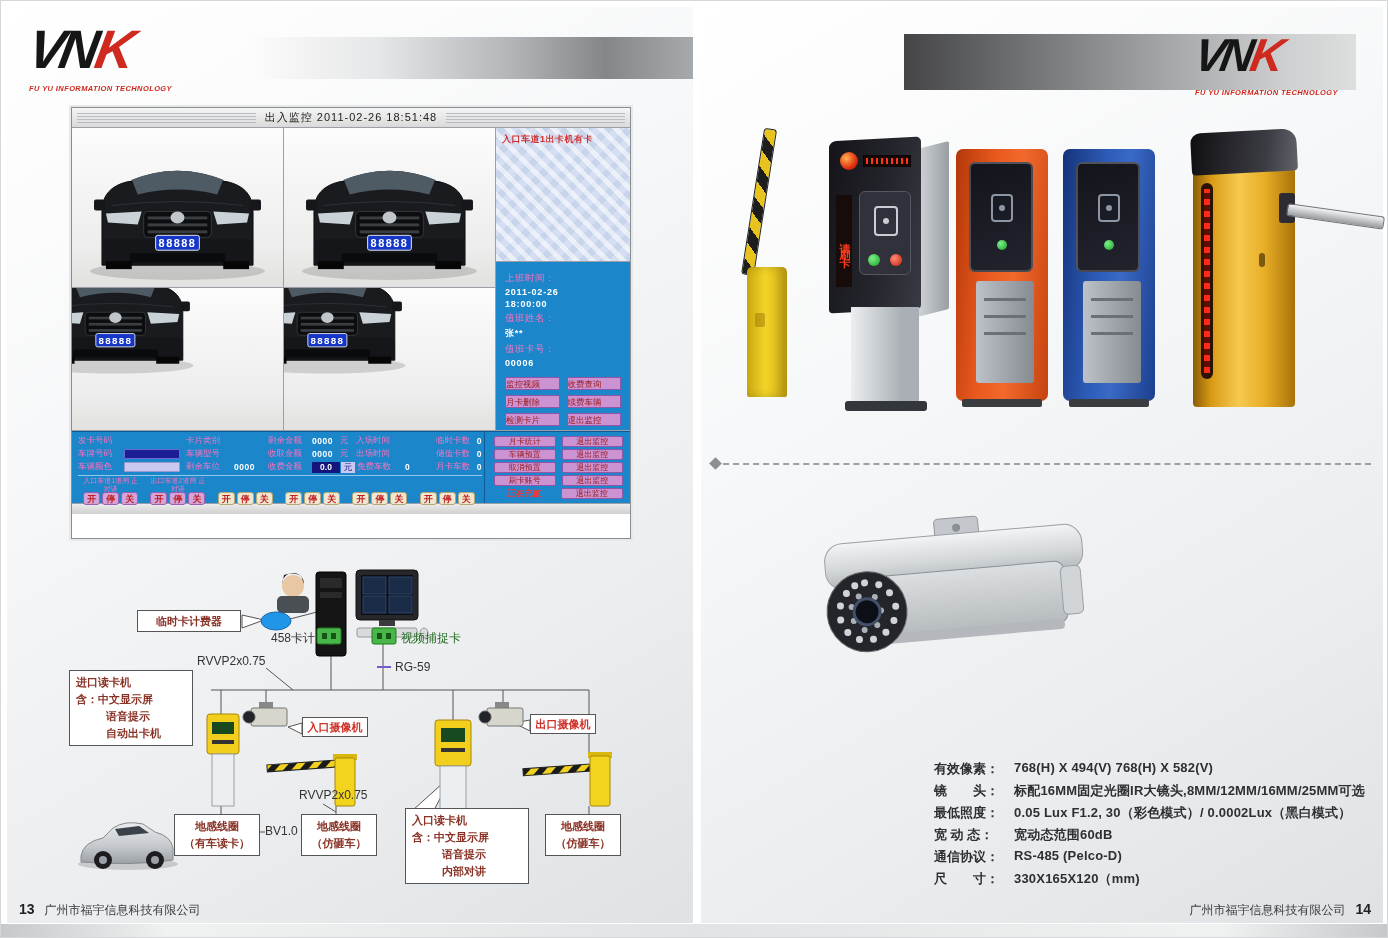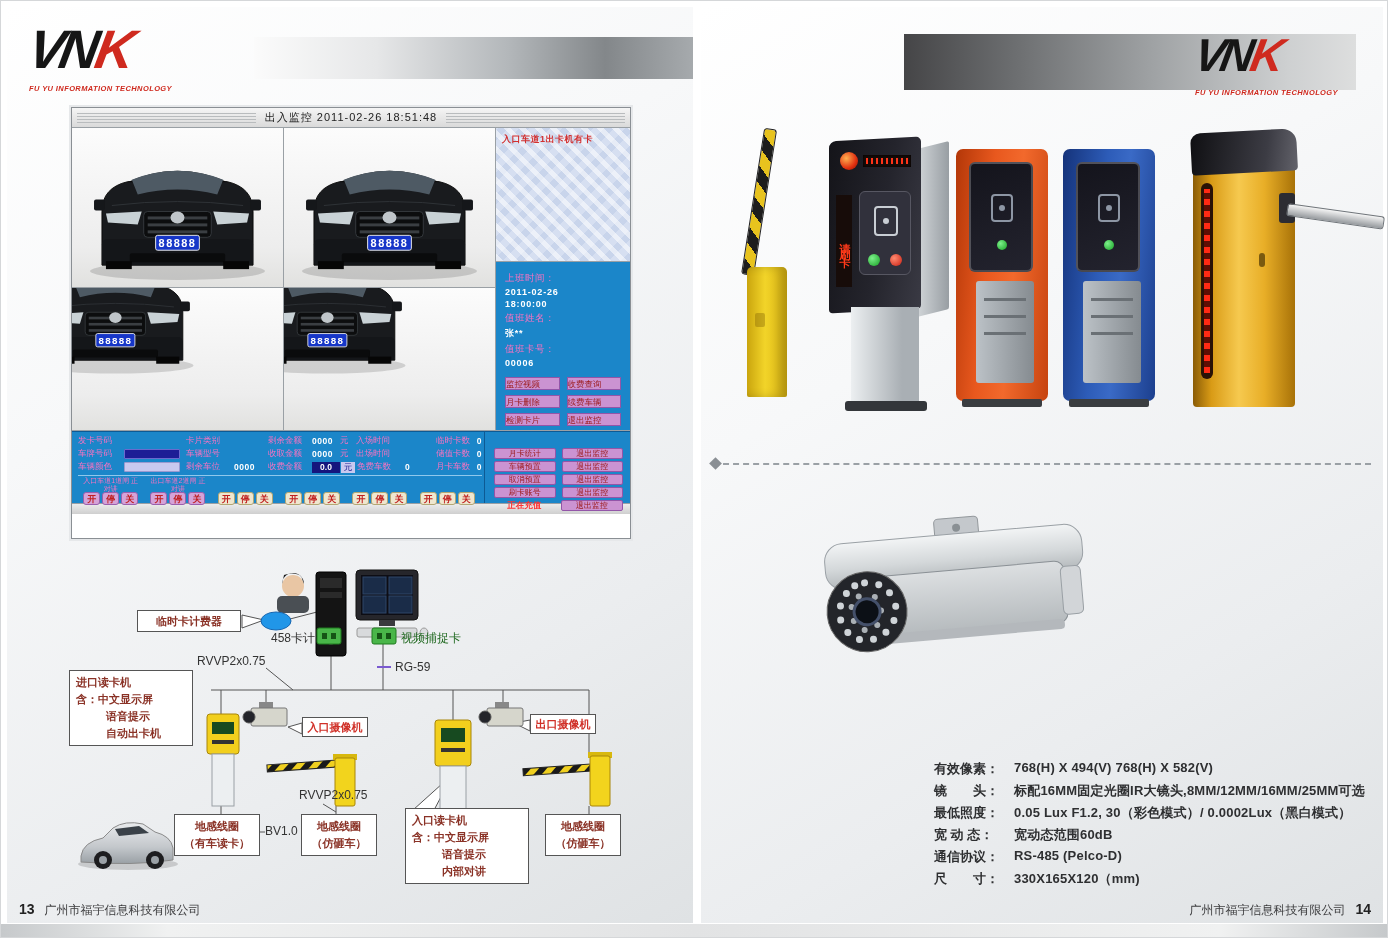--- a/index.html
+++ b/index.html
@@ -52,21 +52,21 @@
 .box00{width:28px;height:11px;background:#15157d;color:#fff;font-size:8.5px;font-weight:700;text-align:center;line-height:11px}
 .boxyuan{width:14px;height:11px;background:#c9c9ef;color:#1c1c90;font-size:8.5px;text-align:center;line-height:11px;margin-left:1px}
 .hr{height:1px;background:#8fc8ec;margin:2px 0 1px}
 .lanes{display:flex}
 .lgroup{width:66px;margin-right:2px;text-align:center}
 .llbl{height:15px;font-size:7px;color:#f773c2;line-height:7.5px;white-space:nowrap;overflow:visible}
 .gbtns{display:flex;justify-content:center;gap:2px}
 .gbtn{width:17px;height:13px;border-radius:3px;font-size:9px;line-height:10px;color:#c02020;font-weight:700;text-align:center;padding:0;font-family:inherit;cursor:default}
 .gbtn.mauve{background:#d5a3d8;border:1px solid #9a5fae}
 .gbtn.tan{background:#efe7cf;border:1px solid #b3a774}
-.ctrl-right{flex:1;border-left:1px solid #0d5a94;padding:16px 7px 0 9px}
+.ctrl-right{flex:1;border-left:1px solid #0d5a94;padding:4px 7px 0 9px}
 .srow{display:flex;gap:6px;margin-bottom:2px}
 .sbtn{flex:1;height:11px;background:#cb93d2;border:1px solid #9355a8;border-radius:2px;color:#9c1a1a;font-size:8px;line-height:9px;text-align:center;padding:0;font-family:inherit;cursor:default}
 .sstat{flex:1;color:#ff3232;font-size:8.5px;font-weight:700;text-align:center;line-height:11px}
 .app-sb{height:11px;background:linear-gradient(#ececec,#cfcfcf);border-top:1px solid #9aa0a5}
 
 
 .diagram{position:absolute;left:54px;top:557px;width:586px;height:350px}
 .dg-svg{position:absolute;left:0;top:0}
 .dbox{position:absolute;background:#fff;border:1px solid #555;color:#8a3226;font-size:11px;text-align:center;line-height:1.5;font-weight:700}
 .dnote{text-align:left;padding:3px 6px;line-height:1.55}

